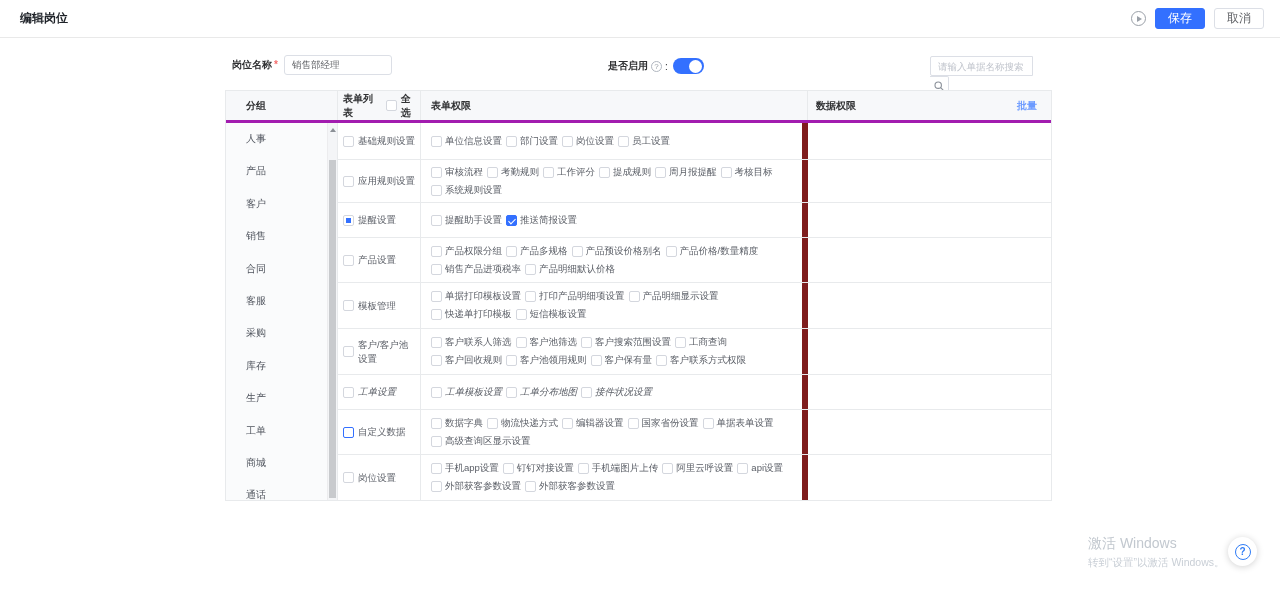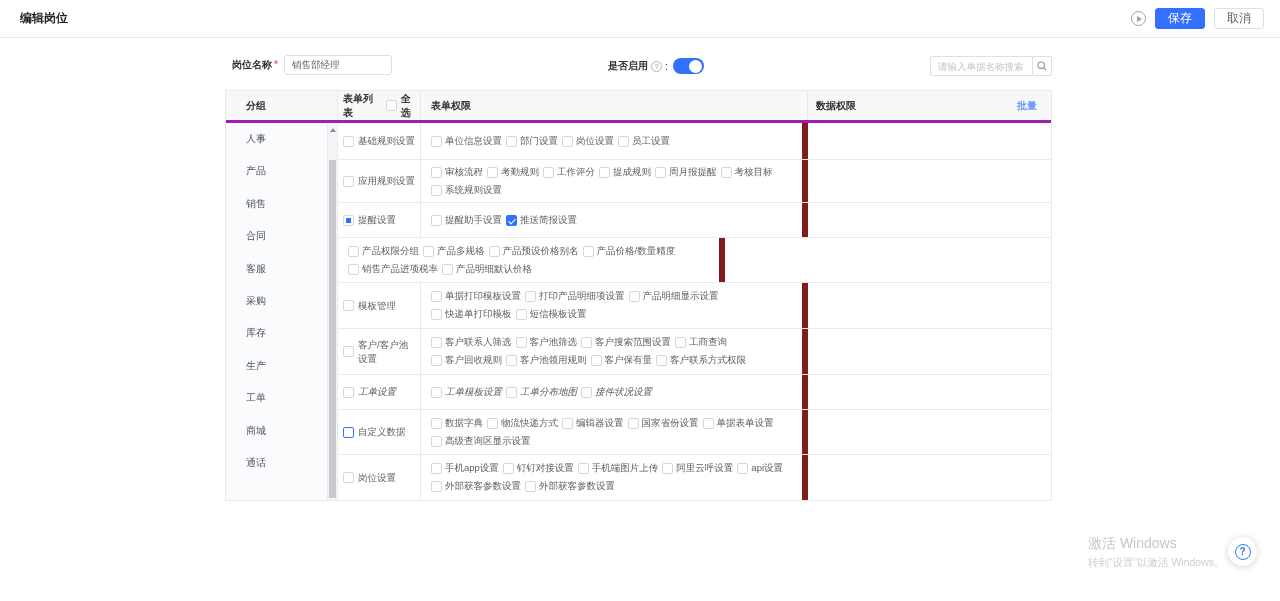--- a/index.html
+++ b/index.html
@@ -20,21 +20,21 @@
   .form-row { position:relative; height:22px; margin-top:17px; }
   .fld-label { font-size:10px; font-weight:600; color:#303133; }
   .req { color:#f56c6c; margin-left:2px; }
   .name-field { position:absolute; left:232px; top:0; display:flex; align-items:center; gap:6px; }
   .name-field input { width:108px; height:20px; border:1px solid #dcdfe6; border-radius:3px; padding:0 7px; font-size:9.5px; color:#606266; outline:none; font-family:inherit; }
   .toggle-field { position:absolute; left:608px; top:0; display:flex; align-items:center; gap:3px; height:22px; }
   .help-circle { width:11px; height:11px; border:1px solid #b0b6bf; border-radius:50%; color:#9aa0a8; font-size:8px; line-height:10px; text-align:center; display:inline-block; }
   .colon { font-size:10px; color:#303133; }
   .switch { width:31px; height:16px; border-radius:9px; background:#3370ff; position:relative; display:inline-block; margin-left:2px; }
   .switch .knob { position:absolute; right:1.5px; top:1.5px; width:13px; height:13px; border-radius:50%; background:#fff; }
-  .search-box { position:absolute; left:930px; top:1px; display:flex; }
+  .search-box { position:absolute; left:930px; top:1px; display:flex;flex-direction:column; }
   .search-box input { width:103px; height:20px; border:1px solid #dcdfe6; border-radius:2px 0 0 2px; padding:0 7px; font-size:9.5px; color:#606266; outline:none; font-family:inherit; }
   .search-box input::placeholder { color:#c0c4cc; }
   .search-btn { width:19px; height:20px; border:1px solid #dcdfe6; border-left:none; border-radius:0 2px 2px 0; background:#fff; display:flex; align-items:center; justify-content:center; cursor:pointer; padding:0; }
 
   
   .perm-table { position:absolute; left:225px; top:90px; width:827px; border:1px solid #e8eaec; background:#fff; }
   .thead { display:flex; height:32px; align-items:flex-start; background:#f7f8fa; border-bottom:3px solid #a21caf; }
   .th { font-size:10px; font-weight:700; color:#303133; height:100%; display:flex; align-items:center; }
   .col-group-h { width:112px; padding-left:20px; border-right:1px solid #e8eaec; }
   .col-list-h { width:83px; padding-left:5px; gap:4px; border-right:1px solid #e8eaec; }
@@ -123,20 +123,21 @@
       <div class="th col-data-h">
         <span>数据权限</span>
         <a class="batch-link">批量</a>
       </div>
     </div>
     <div class="tbody">
       <div class="col-group-body">
         <div class="g-items">
             <div class="g-item">人事</div>
             <div class="g-item">产品</div>
+            <div class="g-item">客户</div>
             <div class="g-item">销售</div>
             <div class="g-item">合同</div>
             <div class="g-item">客服</div>
             <div class="g-item">采购</div>
             <div class="g-item">库存</div>
             <div class="g-item">生产</div>
             <div class="g-item">工单</div>
             <div class="g-item">商城</div>
             <div class="g-item">通话</div>
           </div>
@@ -219,20 +220,24 @@
                 <span>提醒助手设置</span>
               </span>
               <span class="pitem">
                 <span class="cb checked"></span>
                 <span>推送简报设置</span>
               </span>
             </div>
             <div class="cell c-data"></div>
           </div>
           <div class="prow" style="min-height: 45px;">
+            <div class="cell c-list">
+              <span class="cb"></span>
+              <span>产品设置</span>
+            </div>
             <div class="cell c-perm">
               <span class="pitem">
                 <span class="cb"></span>
                 <span>产品权限分组</span>
               </span>
               <span class="pitem">
                 <span class="cb"></span>
                 <span>产品多规格</span>
               </span>
               <span class="pitem">

